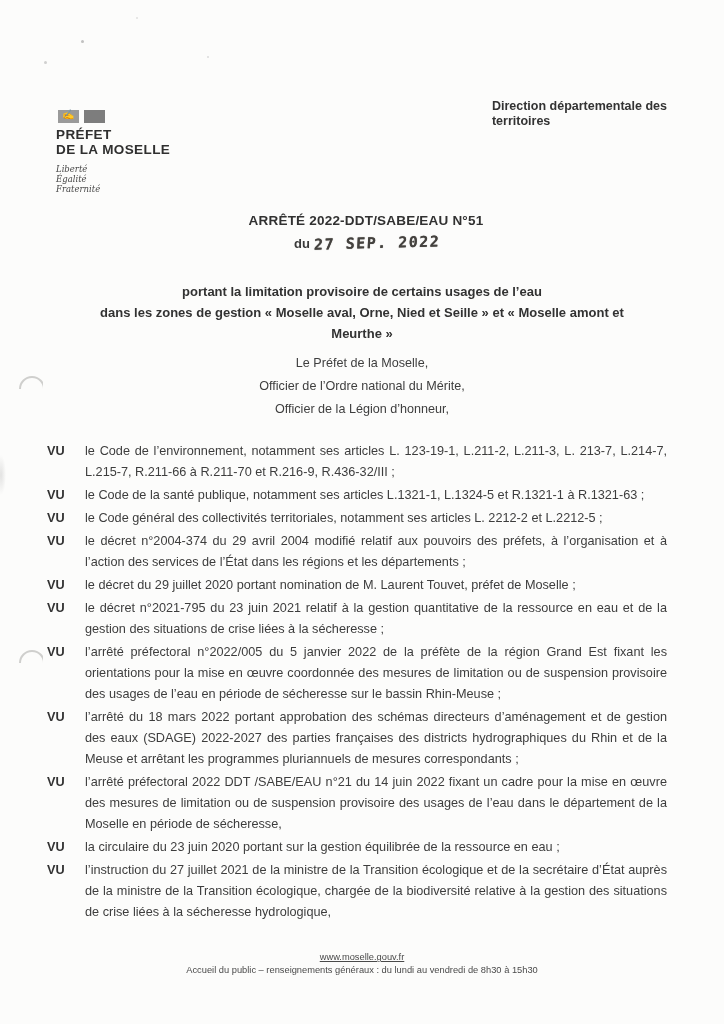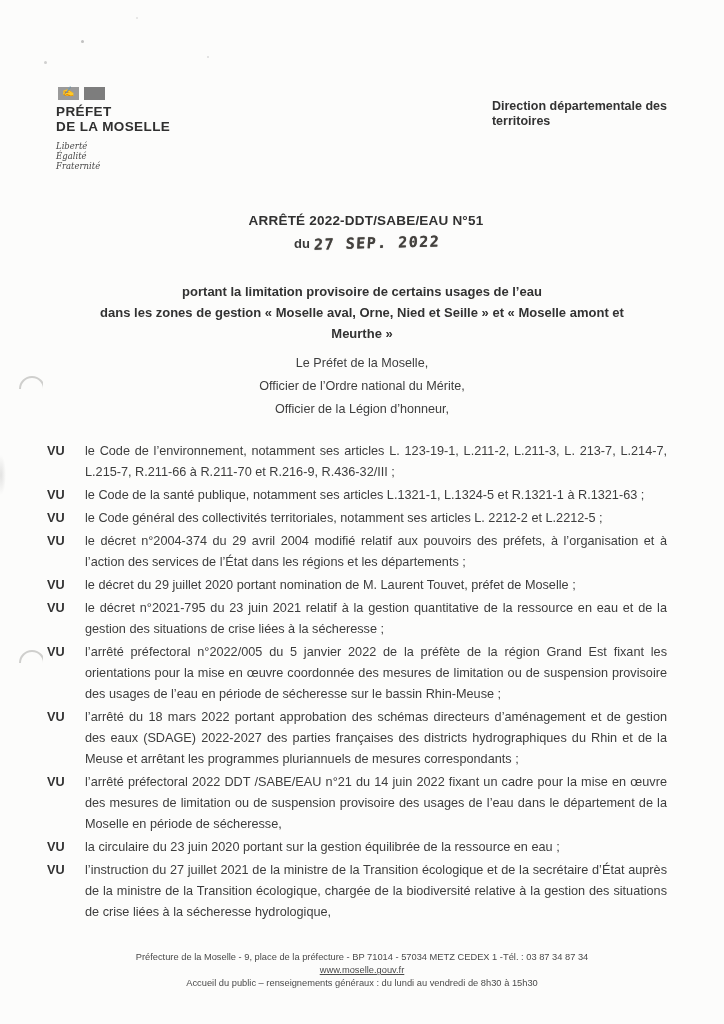--- a/index.html
+++ b/index.html
@@ -27,21 +27,21 @@
   .hole::before {
     content:""; display:block; width:22px; height:22px; margin-left:2px;
     border:2px solid #cfcfcd; border-radius:50%;
   }
   .hole-1 { left:17px; top:376px; }
   .hole-2 { left:17px; top:650px; }
   .smudge { position:absolute; left:-4px; top:455px; width:10px; height:40px;
     background:radial-gradient(closest-side, rgba(150,150,150,.25), rgba(150,150,150,0)); }
 
   
-  .logo { position:absolute; left:56px; top:87px; }
+  .logo { position:absolute; left:56px; top:110px; }
   .flag { display:flex; gap:5px; margin-bottom:4px; margin-left:2px; }
   .fb { display:block; width:21px; height:13px; }
   .fb1 { background:#9a9a9a; position:relative; }
   .fb1::after { content:"✍"; position:absolute; left:4px; top:-1px; font-size:10px; color:#f4f4f4; }
   .fb2 { background:#7d7d7d; }
   .logo-t1, .logo-t2 {
     font-weight:bold; font-size:13.5px; letter-spacing:.4px; color:#2f2f2f; line-height:15px;
   }
   .motto { margin-top:7px; font-family:"DejaVu Serif", serif; font-style:italic;
     font-size:8.5px; color:#474747; line-height:10px; }
@@ -191,18 +191,17 @@
     <span class="vu-text">la circulaire du 23 juin 2020 portant sur la gestion équilibrée de la ressource en eau ;</span>
   </div>
 
   <div class="vu-item">
     <span class="vu-label">VU</span>
     <span class="vu-text">l’instruction du 27 juillet 2021 de la ministre de la Transition écologique et de la secrétaire d’État auprès de la ministre de la Transition écologique, chargée de la biodiversité relative à la gestion des situations de crise liées à la sécheresse hydrologique,</span>
   </div>
 </div>
 
   <div class="footer">
-    <div>Préfecture de la Moselle - 9, place de la préfecture - BP 71014 - 57034 METZ CEDEX 1 -Tél. : 03 87 34 87 34</div>
     <div class="url">www.moselle.gouv.fr</div>
     <div>Accueil du public – renseignements généraux : du lundi au vendredi de 8h30 à 15h30</div>
   </div>
 
 </div>
 
 </body></html>

